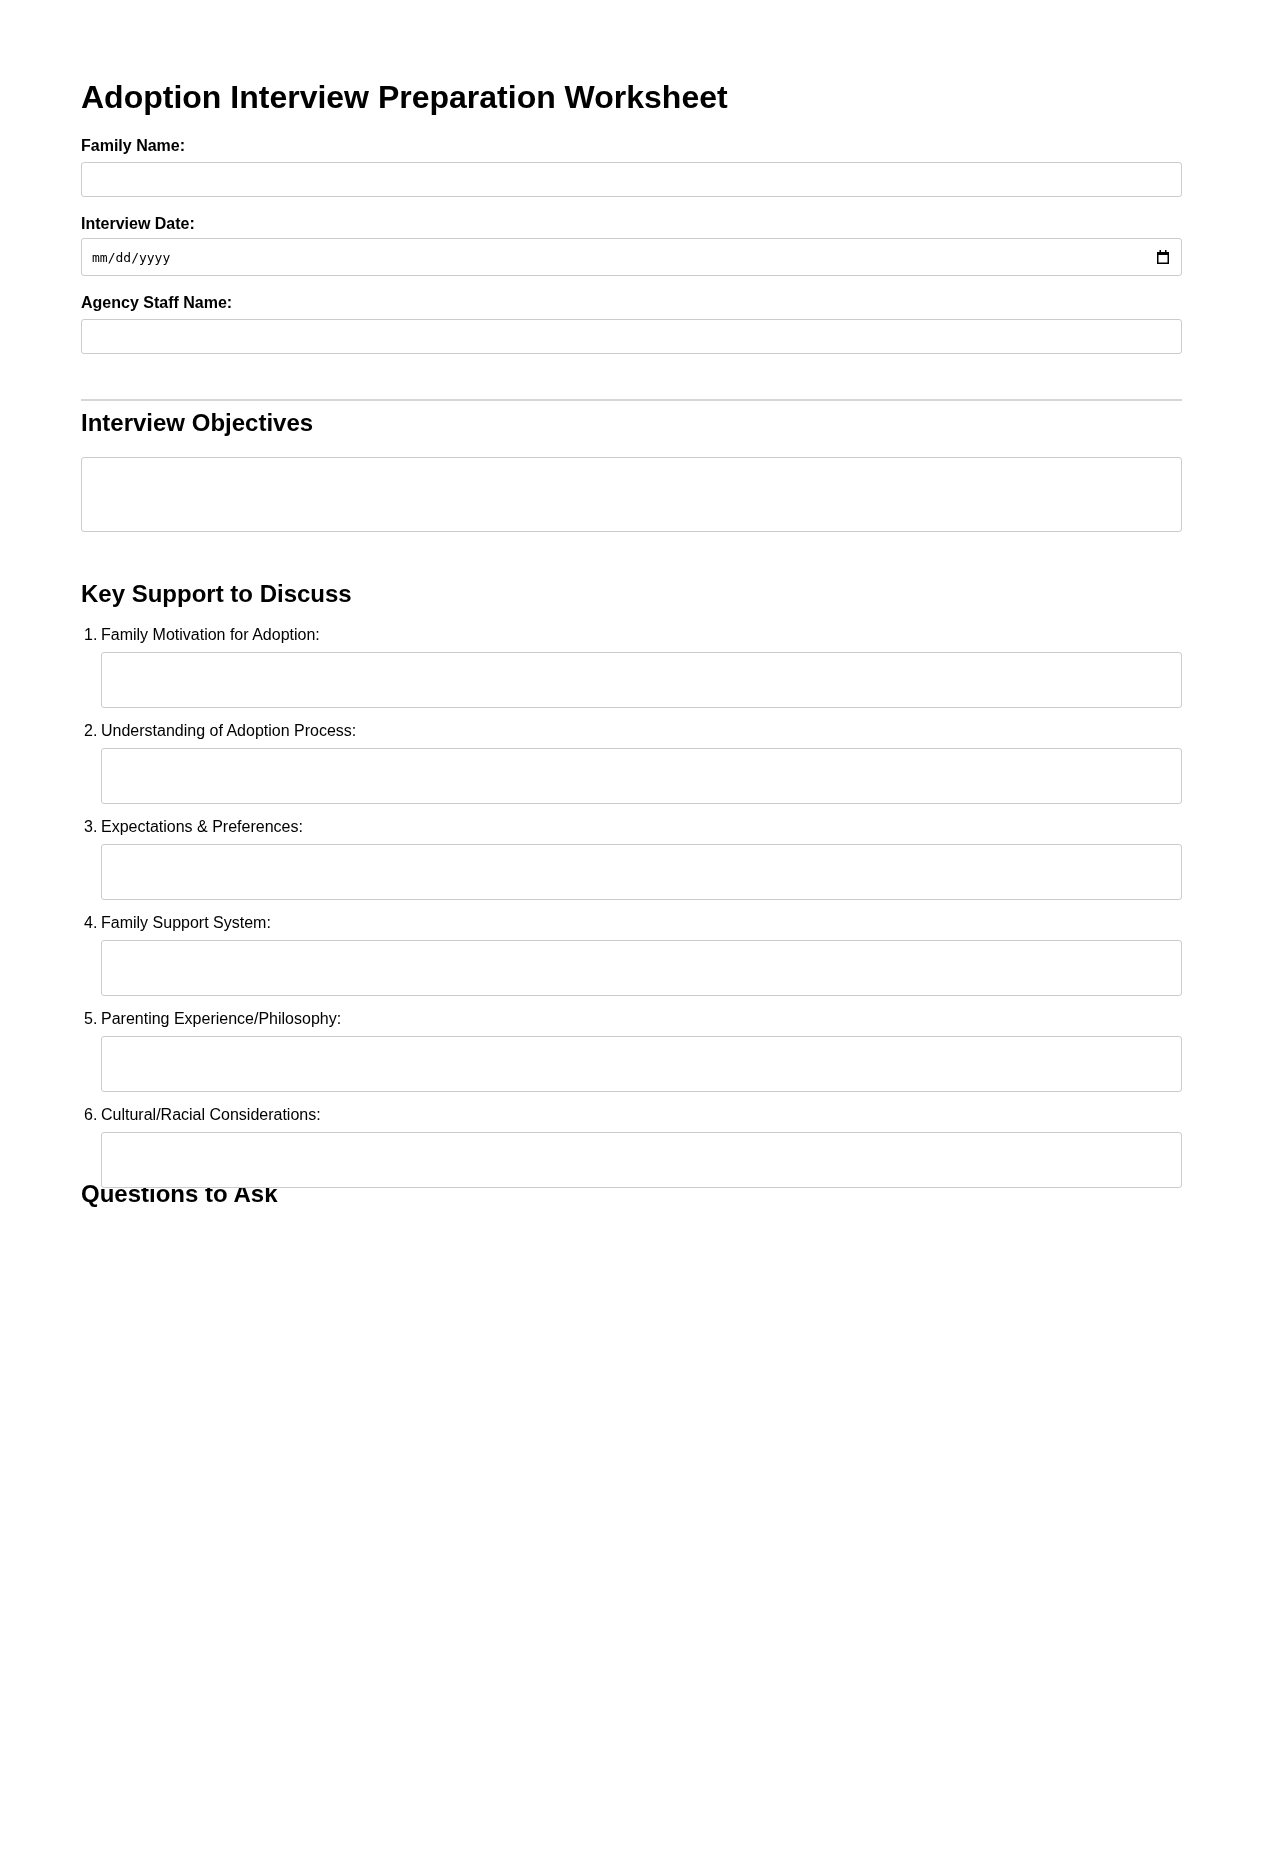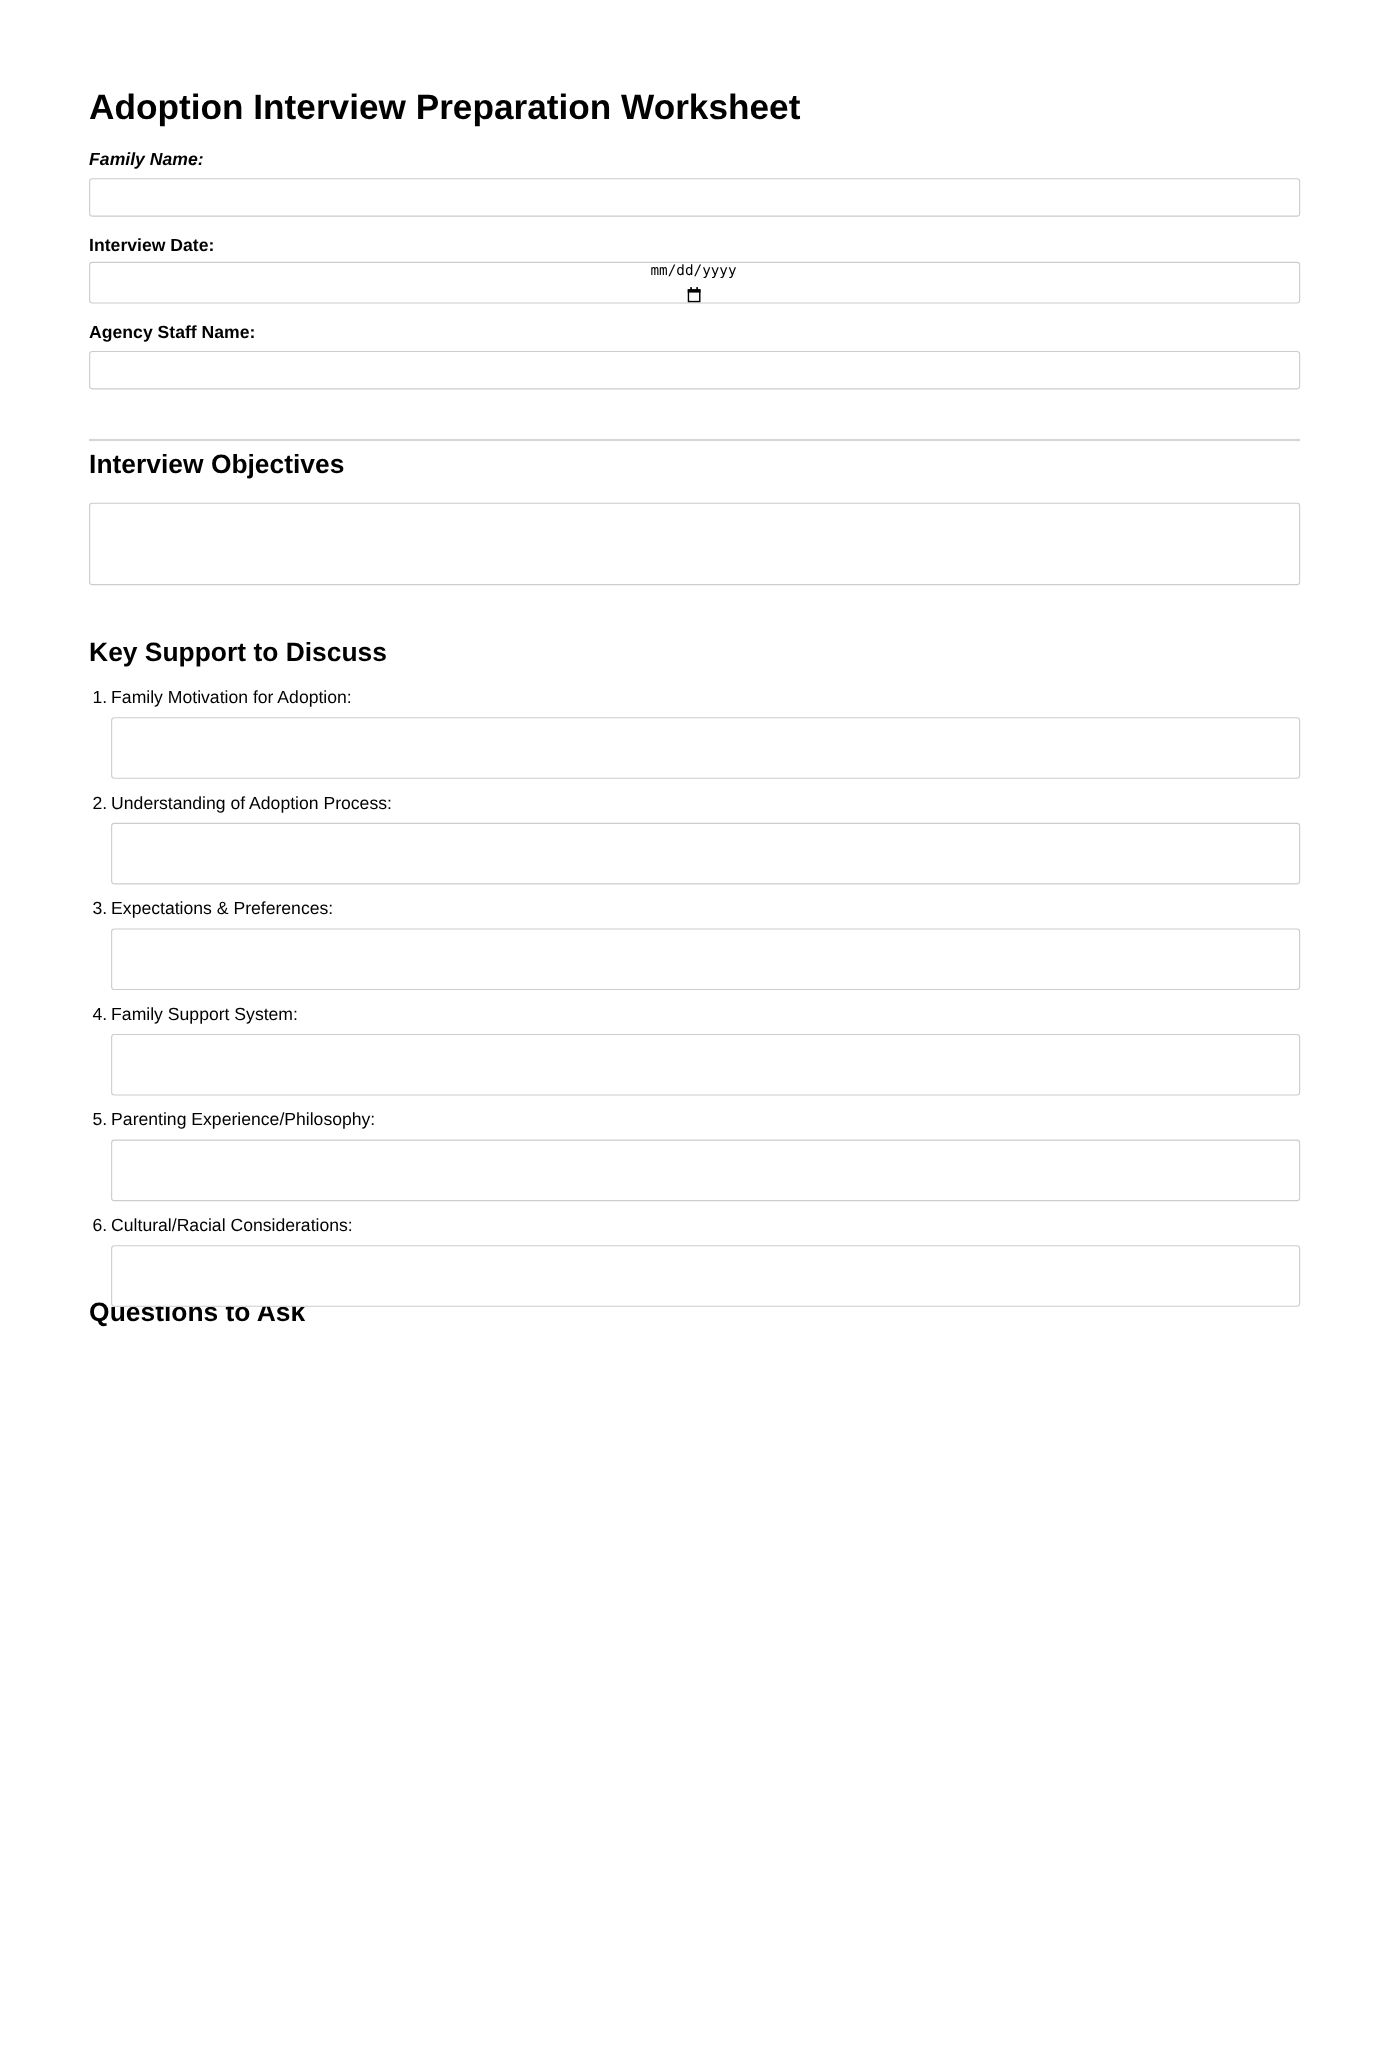--- a/index.html
+++ b/index.html
@@ -41,21 +41,20 @@
       display: flex;
       align-items: center;
       justify-content: space-between;
       width: 1101px;
       height: 38px;
       border: 1px solid #cccccc;
       border-radius: 3px;
       background: #ffffff;
       margin-top: 5px;
       padding: 0 12px 0 10px;
-      flex-direction: column;
     }
     .date-placeholder {
       font-family: "DejaVu Sans Mono", monospace;
       font-size: 13px;
       color: #000000;
       letter-spacing: 0px;
     }
     .calendar-icon {
       width: 12px;
       height: 14px;
@@ -121,21 +120,21 @@
       resize: none;
     }
   </style>
 </head>
 <body>
 
 <div class="page">
 
   <h1>Adoption Interview Preparation Worksheet</h1>
 
-  <div style="margin-top:21px;font-style:italic;">
+  <div style="margin-top:21px;">
     <label class="field-label">Family Name:</label>
     <div class="text-input"></div>
   </div>
 
   <div style="margin-top:18px;">
     <label class="field-label">Interview Date:</label>
     <div class="date-input">
       <span class="date-placeholder">mm/dd/yyyy</span>
       <span class="calendar-icon">
         <svg width="12" height="14" viewBox="0 0 12 14">

